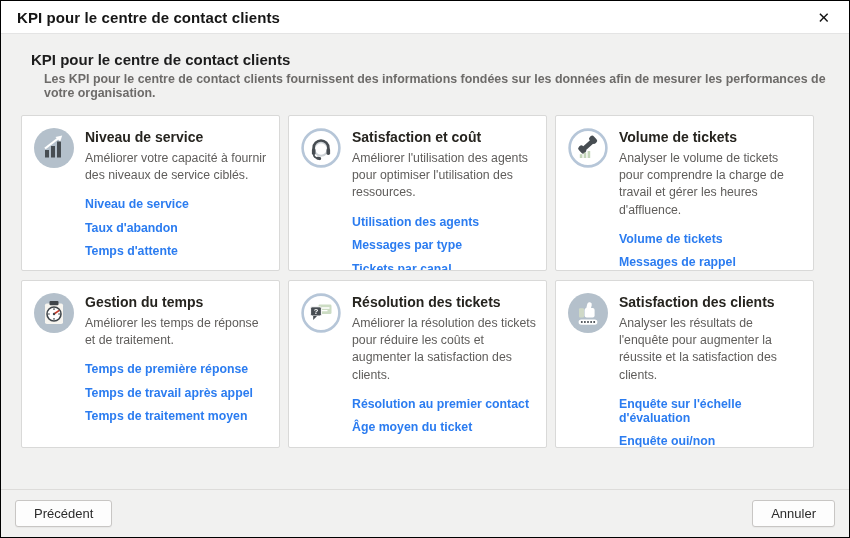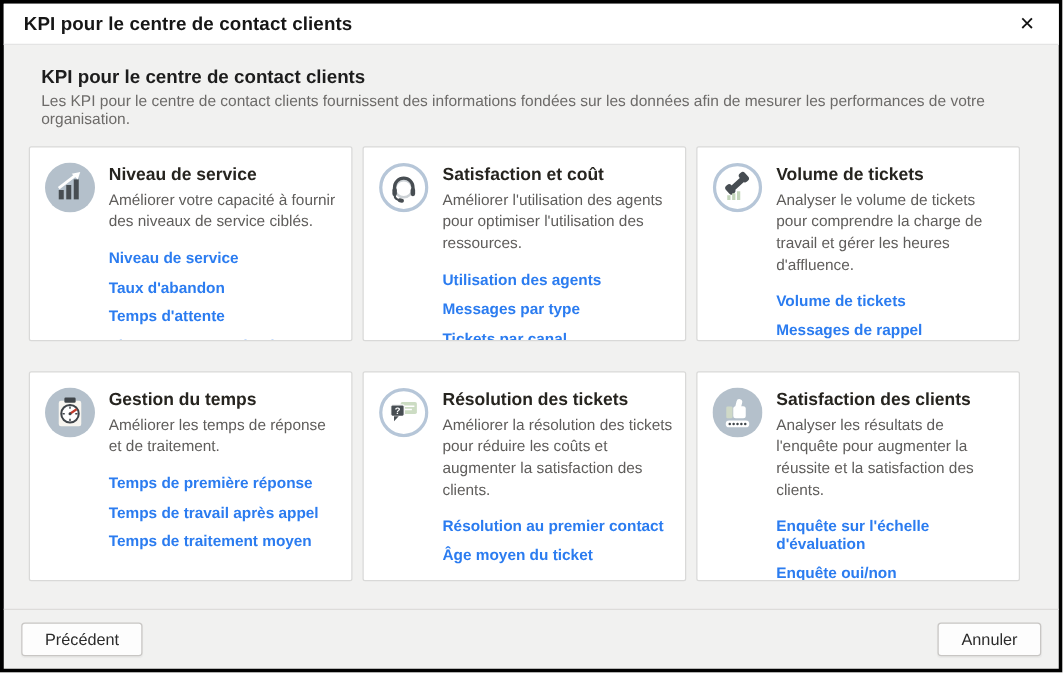--- a/index.html
+++ b/index.html
@@ -1,21 +1,21 @@
 <!DOCTYPE html>
 <html><head>
 <meta charset="utf-8">
 <style>
   * { box-sizing: border-box; }
   html, body { margin: 0; padding: 0; background: #e8e8e8; }
   body { width: 850px; height: 538px; font-family: "Liberation Sans", sans-serif; }
 
   .dialog {
     width: 850px; height: 538px;
-    border: 3px solid #000000;
+    border: 1px solid #000000;
     background: #f1f1f0;
     display: flex; flex-direction: column;
   }
 
   .titlebar {
     height: 33px; flex: 0 0 33px;
     background: #ffffff;
     border-bottom: 1px solid #e4e4e4;
     display: flex; align-items: center;
     padding: 0 12px 0 16px;
@@ -29,29 +29,29 @@
     font-size: 15px; color: #111;
     padding: 2px 7px; cursor: pointer; line-height: 1;
   }
 
   .content { flex: 1; padding: 9px 20px 0 20px; overflow: hidden; }
   .page-title {
     margin: 8px 0 4px 10px;
     font-size: 15px; font-weight: 700; color: #1d1d1d;
   }
   .subtitle {
-    margin: 0 0 15px 10px;
-    font-size: 12.4px; color: #6d6b69;
+    margin: 0 0 15px 23px;
+    font-size: 12.4px; color: #6d6b69; font-weight: bold;
   }
 
   .cards {
     display: grid;
     grid-template-columns: repeat(3, 259px);
     grid-template-rows: 156px 168px;
-    gap: 24px 8px;
+    gap: 9px 8px;
   }
   .card {
     background: #ffffff;
     border: 1px solid #d9d9d8;
     border-radius: 2px;
     padding: 12px 10px 8px 12px;
     display: flex; align-items: flex-start; gap: 11px;
     overflow: hidden;
   }
   .card-icon { flex: 0 0 40px; width: 40px; height: 40px; }

